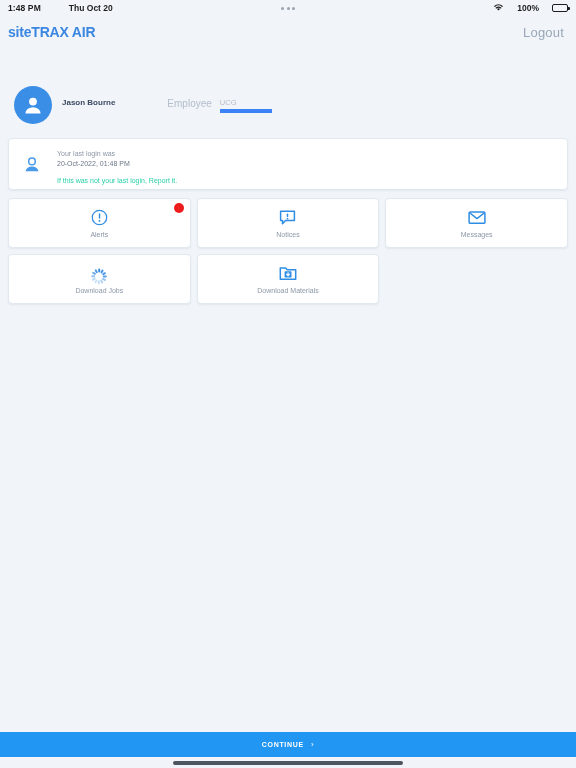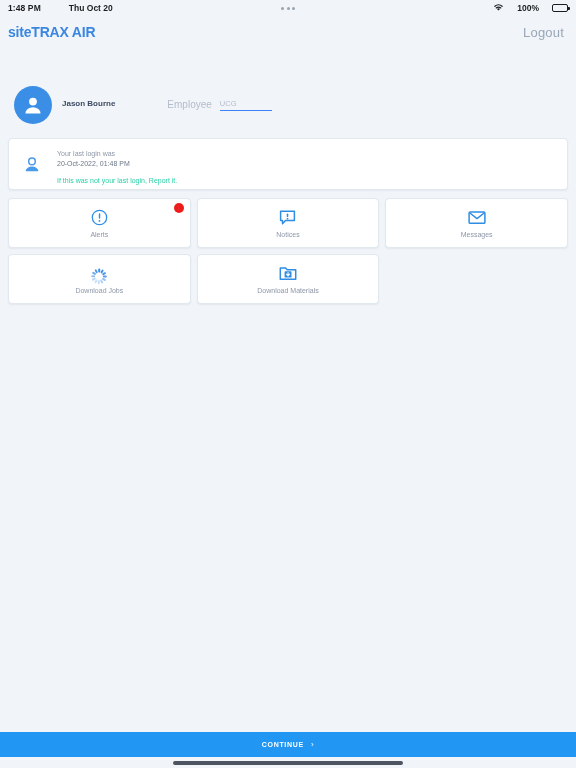--- a/index.html
+++ b/index.html
@@ -84,21 +84,21 @@
     background: #3a8ee6;
     display: flex; align-items: center; justify-content: center;
     flex: 0 0 38px;
   }
   .avatar svg { display: block; }
   .prof-text { display: flex; gap: 8px; }
   .prof-name { font-size: 8px; font-weight: bold; color: #3d4a63; }
   .prof-role { font-size: 10px; color: #b3bccb; padding-left: 44px; }
   .prof-org {
     font-size: 7.5px; color: #b3bccb;
-    border-bottom: 1px solid #3b82f6;
+    border-bottom: 4px solid #3b82f6;
     padding-bottom: 2px; width: 52px;
   }
 
   
   .card {
     background: #ffffff;
     border: 1px solid #e2e8f0;
     border-radius: 4px;
     box-shadow: 0 1px 2px rgba(40,60,90,.07);
   }

